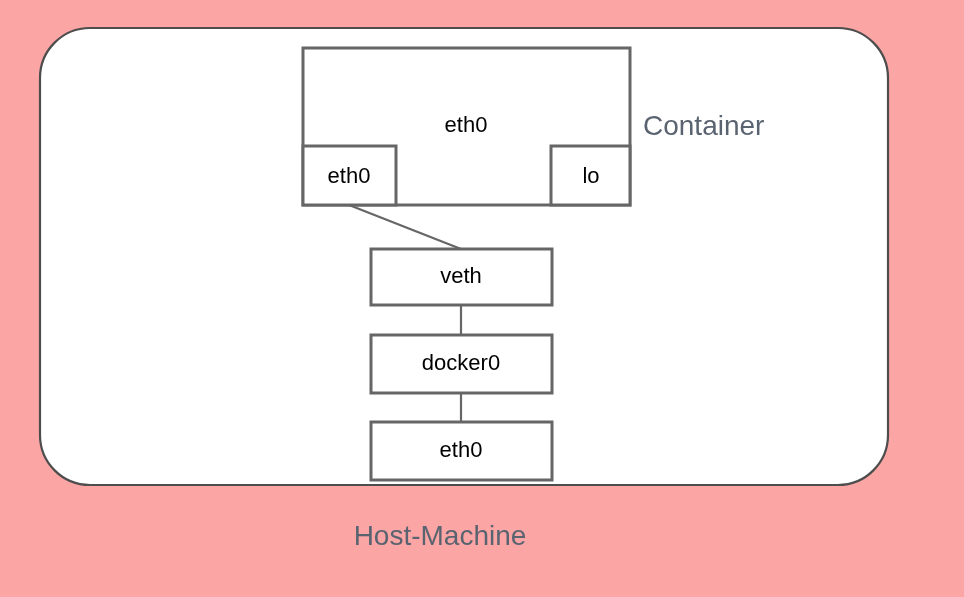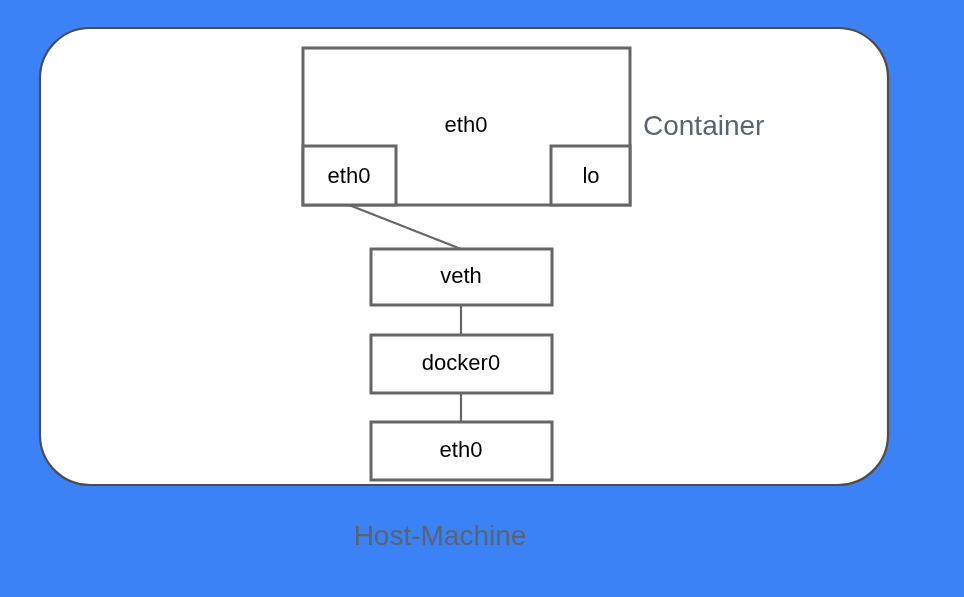--- a/index.html
+++ b/index.html
@@ -11,21 +11,21 @@
   body {
     width: 964px;
     height: 597px;
     font-family: "Liberation Sans", sans-serif;
     overflow: hidden;
   }
   #diagram-root {
     position: relative;
     width: 964px;
     height: 597px;
-    background: #3b82f6;
+    background: #fca5a5;
     text-align: right;
   }
   svg#diagram-svg {
     display: block;
     width: 964px;
     height: 597px;
   }
   .node-box {
     fill: #ffffff;
     stroke: #666666;

